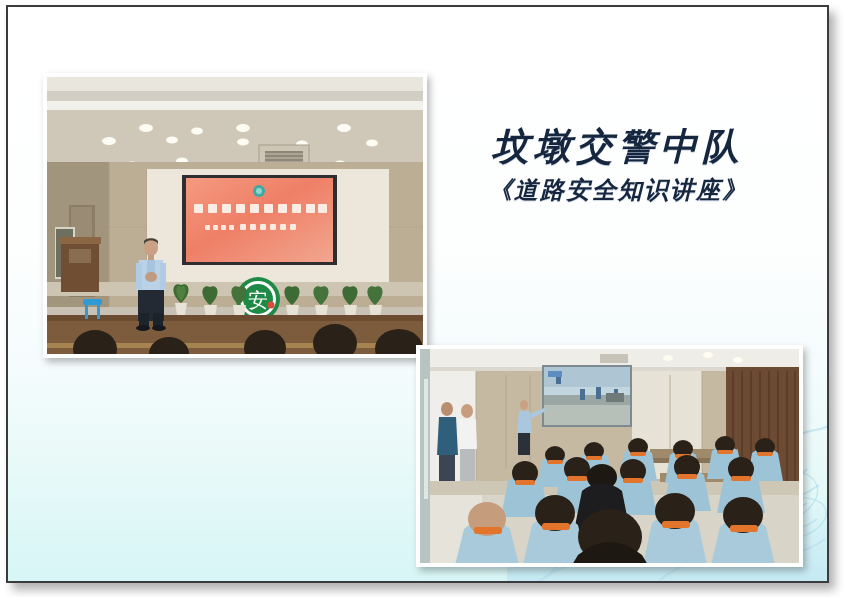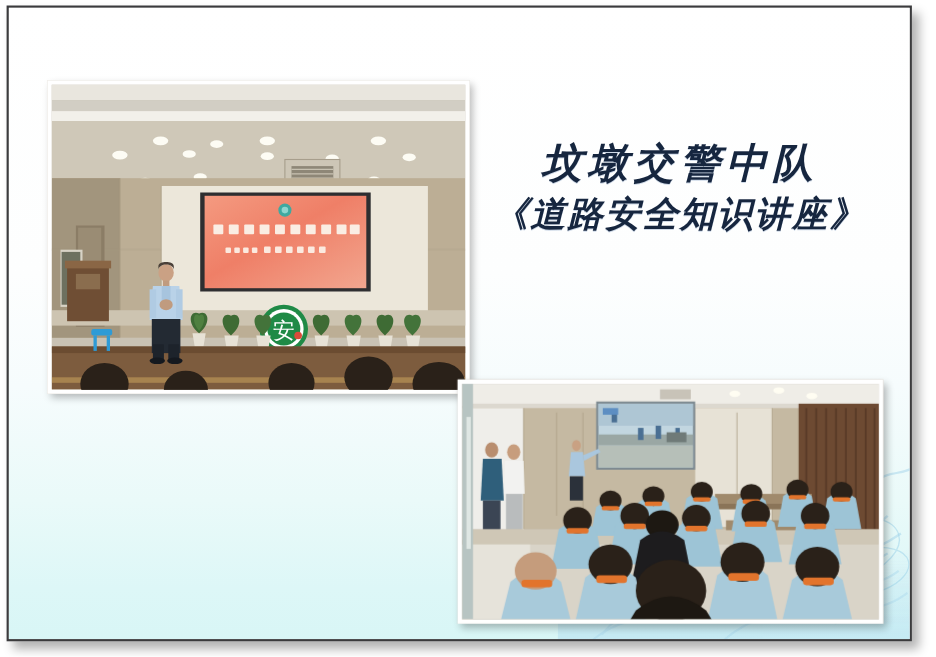--- a/index.html
+++ b/index.html
@@ -72,32 +72,32 @@
 
   
   .headline{
     position:absolute;
     left:440px; top:122px;
     width:340px;
     text-align:center;
     color:#16263f;
   }
   .headline .line1{
-    font-family:Liberation Serif, serif;
+    font-family:Liberation Mono, monospace;
     font-size:37px;
     letter-spacing:5px;
     font-weight:700;
     font-style:italic;
     line-height:1.12;
     text-shadow:0 1px 0 rgba(120,150,190,.35);
     white-space:nowrap;
   }
   .headline .line2{
     font-family:"DejaVu Serif","Liberation Serif",serif;
-    font-size:32px;
+    font-size:24px;
     letter-spacing:2px;
     font-weight:700;
     font-style:italic;
     margin-top:6px;
     line-height:1.15;
     text-shadow:0 1px 0 rgba(120,150,190,.35);
     white-space:nowrap;
   }
 </style>
 </head>

